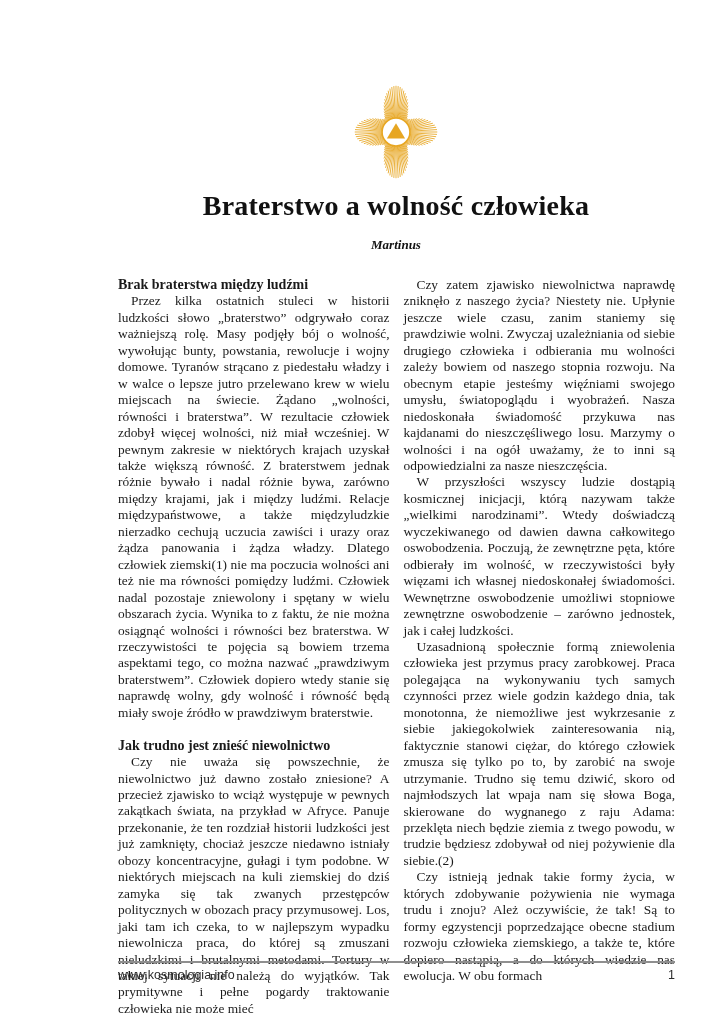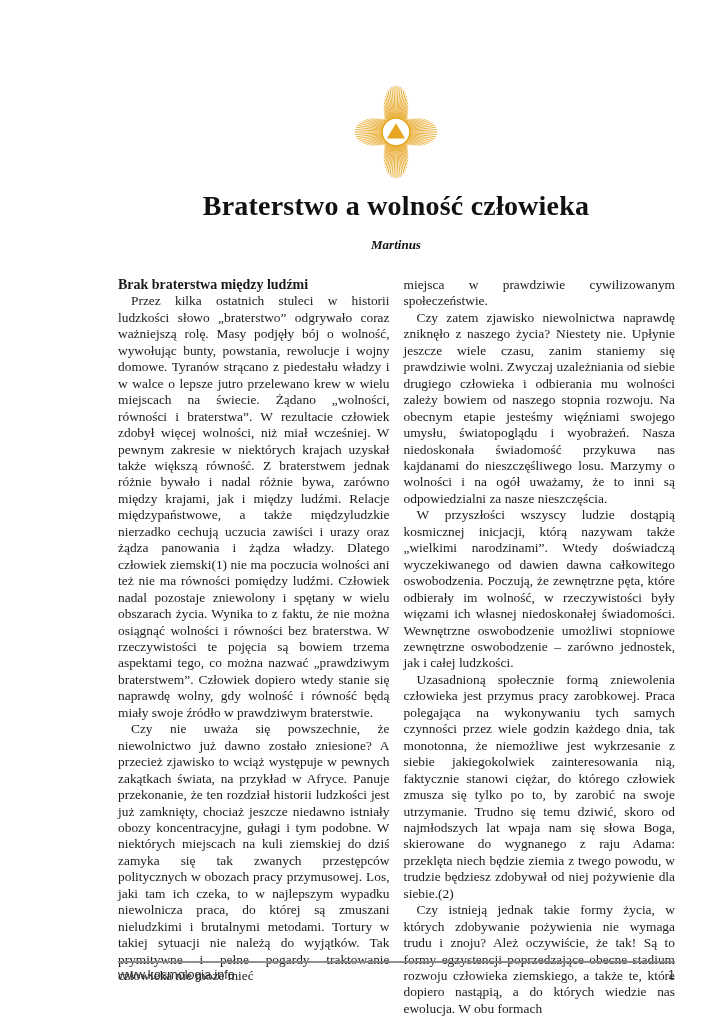--- a/index.html
+++ b/index.html
@@ -193,24 +193,24 @@
   </div>
 
   <div class="doc-title">Braterstwo a wolność człowieka</div>
 
   <div class="doc-author">Martinus</div>
 
   <div class="content">
     <div class="col" id="col-left">
         <h3>Brak braterstwa między ludźmi</h3>
         <p><span>Przez kilka ostatnich stuleci w historii ludzkości słowo „braterstwo” odgrywało coraz ważniejszą rolę. Masy podjęły bój o wolność, wywołując bunty, powstania, rewolucje i wojny domowe. Tyranów strącano z piedestału władzy i w walce o lepsze jutro przelewano krew w wielu miejscach na świecie. Żądano „wolności, równości i braterstwa”. W rezultacie człowiek zdobył więcej wolności, niż miał wcześniej. W pewnym zakresie w niektórych krajach uzyskał także większą równość. Z braterstwem jednak różnie bywało i nadal różnie bywa, zarówno między krajami, jak i między ludźmi. Relacje międzypaństwowe, a także międzyludzkie nierzadko cechują uczucia zawiści i urazy oraz żądza panowania i żądza władzy. Dlatego człowiek ziemski(1) nie ma poczucia wolności ani też nie ma równości pomiędzy ludźmi. Człowiek nadal pozostaje zniewolony i spętany w wielu obszarach życia. Wynika to z faktu, że nie można osiągnąć wolności i równości bez braterstwa. W rzeczywistości te pojęcia są bowiem trzema aspektami tego, co można nazwać „prawdziwym braterstwem”. Człowiek dopiero wtedy stanie się naprawdę wolny, gdy wolność i równość będą miały swoje źródło w prawdziwym braterstwie.</span></p>
+        <h3>Jak trudno jest znieść niewolnictwo</h3>
         <p><span>Czy nie uważa się powszechnie, że niewolnictwo już dawno zostało zniesione? A przecież zjawisko to wciąż występuje w pewnych zakątkach świata, na przykład w Afryce. Panuje przekonanie, że ten rozdział historii ludzkości jest już zamknięty, chociaż jeszcze niedawno istniały obozy koncentracyjne, gułagi i tym podobne. W niektórych miejscach na kuli ziemskiej do dziś zamyka się tak zwanych przestępców politycznych w obozach pracy przymusowej. Los, jaki tam ich czeka, to w najlepszym wypadku niewolnicza praca, do której są zmuszani nieludzkimi i brutalnymi metodami. Tortury w takiej sytuacji nie należą do wyjątków. Tak prymitywne i pełne pogardy traktowanie człowieka nie może mieć</span></p>
       </div>
     <div class="col" id="col-right">
-        <p class="noindent"><span>miejsca w prawdziwie cywilizowanym społeczeństwie.</span></p>
         <p><span>Czy zatem zjawisko niewolnictwa naprawdę zniknęło z naszego życia? Niestety nie. Upłynie jeszcze wiele czasu, zanim staniemy się prawdziwie wolni. Zwyczaj uzależniania od siebie drugiego człowieka i odbierania mu wolności zależy bowiem od naszego stopnia rozwoju. Na obecnym etapie jesteśmy więźniami swojego umysłu, światopoglądu i wyobrażeń. Nasza niedoskonała świadomość przykuwa nas kajdanami do nieszczęśliwego losu. Marzymy o wolności i na ogół uważamy, że to inni są odpowiedzialni za nasze nieszczęścia.</span></p>
         <p><span>W przyszłości wszyscy ludzie dostąpią kosmicznej inicjacji, którą nazywam także „wielkimi narodzinami”. Wtedy doświadczą wyczekiwanego od dawien dawna całkowitego oswobodzenia. Poczują, że zewnętrzne pęta, które odbierały im wolność, w rzeczywistości były więzami ich własnej niedoskonałej świadomości. Wewnętrzne oswobodzenie umożliwi stopniowe zewnętrzne oswobodzenie – zarówno jednostek, jak i całej ludzkości.</span></p>
         <p><span>Uzasadnioną społecznie formą zniewolenia człowieka jest przymus pracy zarobkowej. Praca polegająca na wykonywaniu tych samych czynności przez wiele godzin każdego dnia, tak monotonna, że niemożliwe jest wykrzesanie z siebie jakiegokolwiek zainteresowania nią, faktycznie stanowi ciężar, do którego człowiek zmusza się tylko po to, by zarobić na swoje utrzymanie. Trudno się temu dziwić, skoro od najmłodszych lat wpaja nam się słowa Boga, skierowane do wygnanego z raju Adama: </span><span class="seg-italic">przeklęta niech będzie ziemia z twego powodu, w trudzie będziesz zdobywał od niej pożywienie dla siebie.</span><span>(2)</span></p>
         <p><span>Czy istnieją jednak takie formy życia, w których zdobywanie pożywienia nie wymaga trudu i znoju? Ależ oczywiście, że tak! Są to formy egzystencji poprzedzające obecne stadium rozwoju człowieka ziemskiego, a także te, które dopiero nastąpią, a do których wiedzie nas ewolucja. W obu formach</span></p>
       </div>
   </div>
 
   <div class="footer-rule"></div>
 
   <div class="footer">

